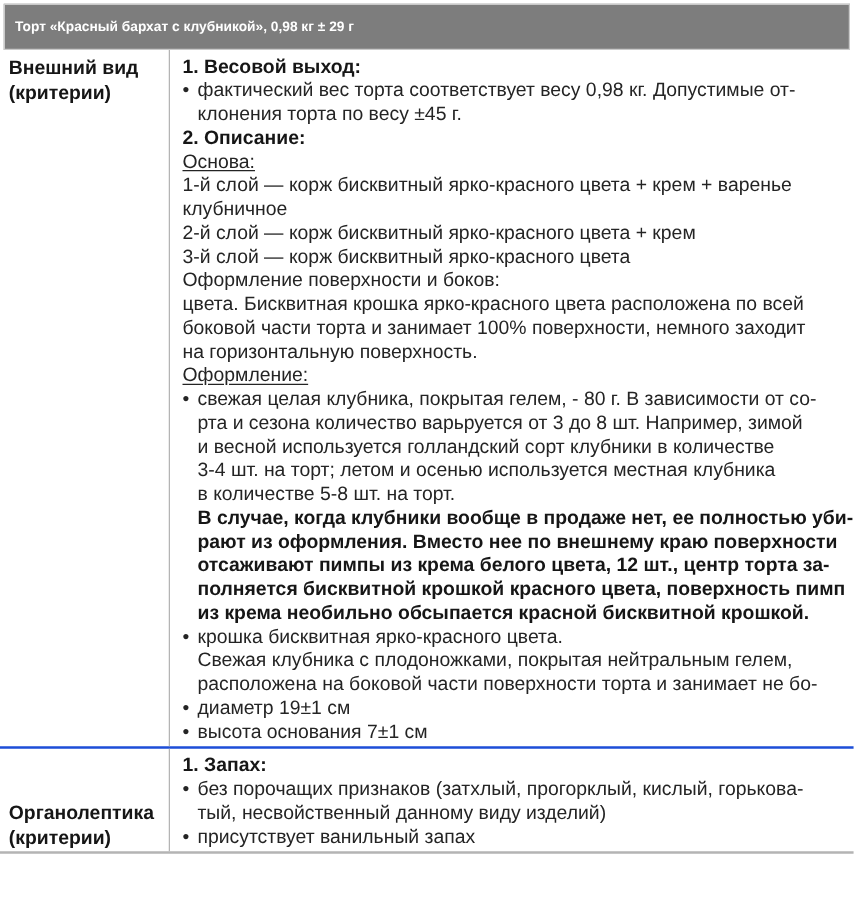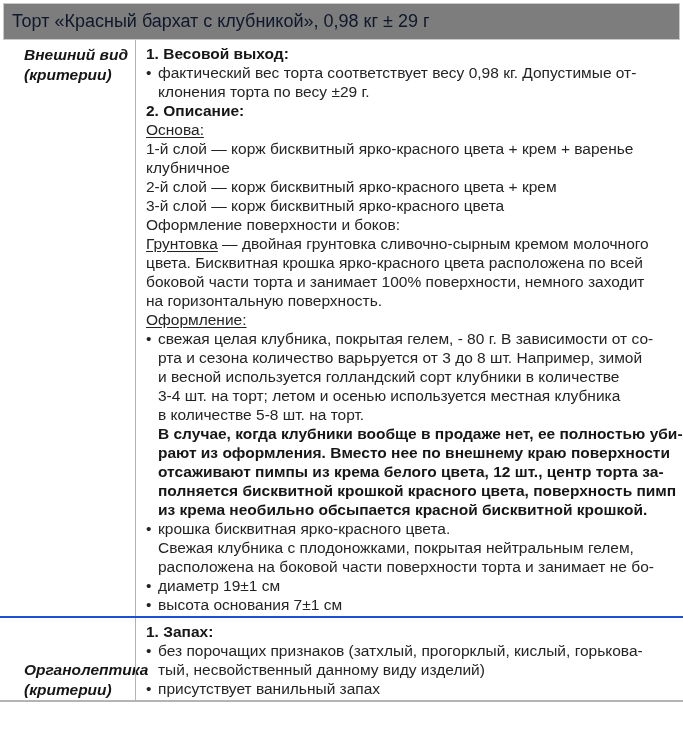--- a/index.html
+++ b/index.html
@@ -15,36 +15,35 @@
     margin: 3px 3px 0 3px;
     height: 37px;
     background: #7d7d7d;
     border: 1px solid #c9c9c9;
     box-sizing: border-box;
     display: flex;
     align-items: center;
     padding: 0 8px;
   }
   .header-title {
-    color: #0f172a;
-    font-weight: 400;
-    font-size: 18px;
+    color: #ffffff;
+    font-weight: 700;
+    font-size: 11px;
     white-space: pre;
   }
 
   .table { border-bottom: 2px solid #b4b4b4; }
   .row { display: flex; }
   .row + .row { border-top: 2px solid #1d4ed8; align-items: flex-end; }
 
   .label-cell {
     width: 135px;
     box-sizing: border-box;
-    padding: 5px 4px 0 24px;
+    padding: 5px 4px 0 7px;
     flex: none;
-    font-style: italic;
   }
   .label-line {
     font-weight: 700;
     font-size: 15.5px;
     line-height: 20px;
     white-space: pre;
     color: #161616;
   }
 
   .content-cell {
@@ -73,29 +72,28 @@
   </div>
   <div class="table">
       <div class="row">
         <div class="label-cell">
           <div class="label-line">Внешний вид</div>
           <div class="label-line">(критерии)</div>
         </div>
         <div class="content-cell">
           <div class="line b">1. Весовой выход:</div>
           <div class="line"><span class="bullet">•</span>фактический вес торта соответствует весу 0,98 кг. Допустимые от-</div>
-          <div class="line cont">клонения торта по весу ±29 г.</div>
+          <div class="line cont">клонения торта по весу ±45 г.</div>
           <div class="line b">2. Описание:</div>
           <div class="line"><span class="u">Основа:</span></div>
           <div class="line">1-й слой — корж бисквитный ярко-красного цвета + крем + варенье</div>
           <div class="line">клубничное</div>
           <div class="line">2-й слой — корж бисквитный ярко-красного цвета + крем</div>
           <div class="line">3-й слой — корж бисквитный ярко-красного цвета</div>
           <div class="line">Оформление поверхности и боков:</div>
-          <div class="line"><span class="u">Грунтовка</span> — двойная грунтовка сливочно-сырным кремом молочного</div>
           <div class="line">цвета. Бисквитная крошка ярко-красного цвета расположена по всей</div>
           <div class="line">боковой части торта и занимает 100% поверхности, немного заходит</div>
           <div class="line">на горизонтальную поверхность.</div>
           <div class="line"><span class="u">Оформление:</span></div>
           <div class="line"><span class="bullet">•</span>свежая целая клубника, покрытая гелем, - 80 г. В зависимости от со-</div>
           <div class="line cont">рта и сезона количество варьруется от 3 до 8 шт. Например, зимой</div>
           <div class="line cont">и весной используется голландский сорт клубники в количестве</div>
           <div class="line cont">3-4 шт. на торт; летом и осенью используется местная клубника</div>
           <div class="line cont">в количестве 5-8 шт. на торт.</div>
           <div class="line b cont">В случае, когда клубники вообще в продаже нет, ее полностью уби-</div>

